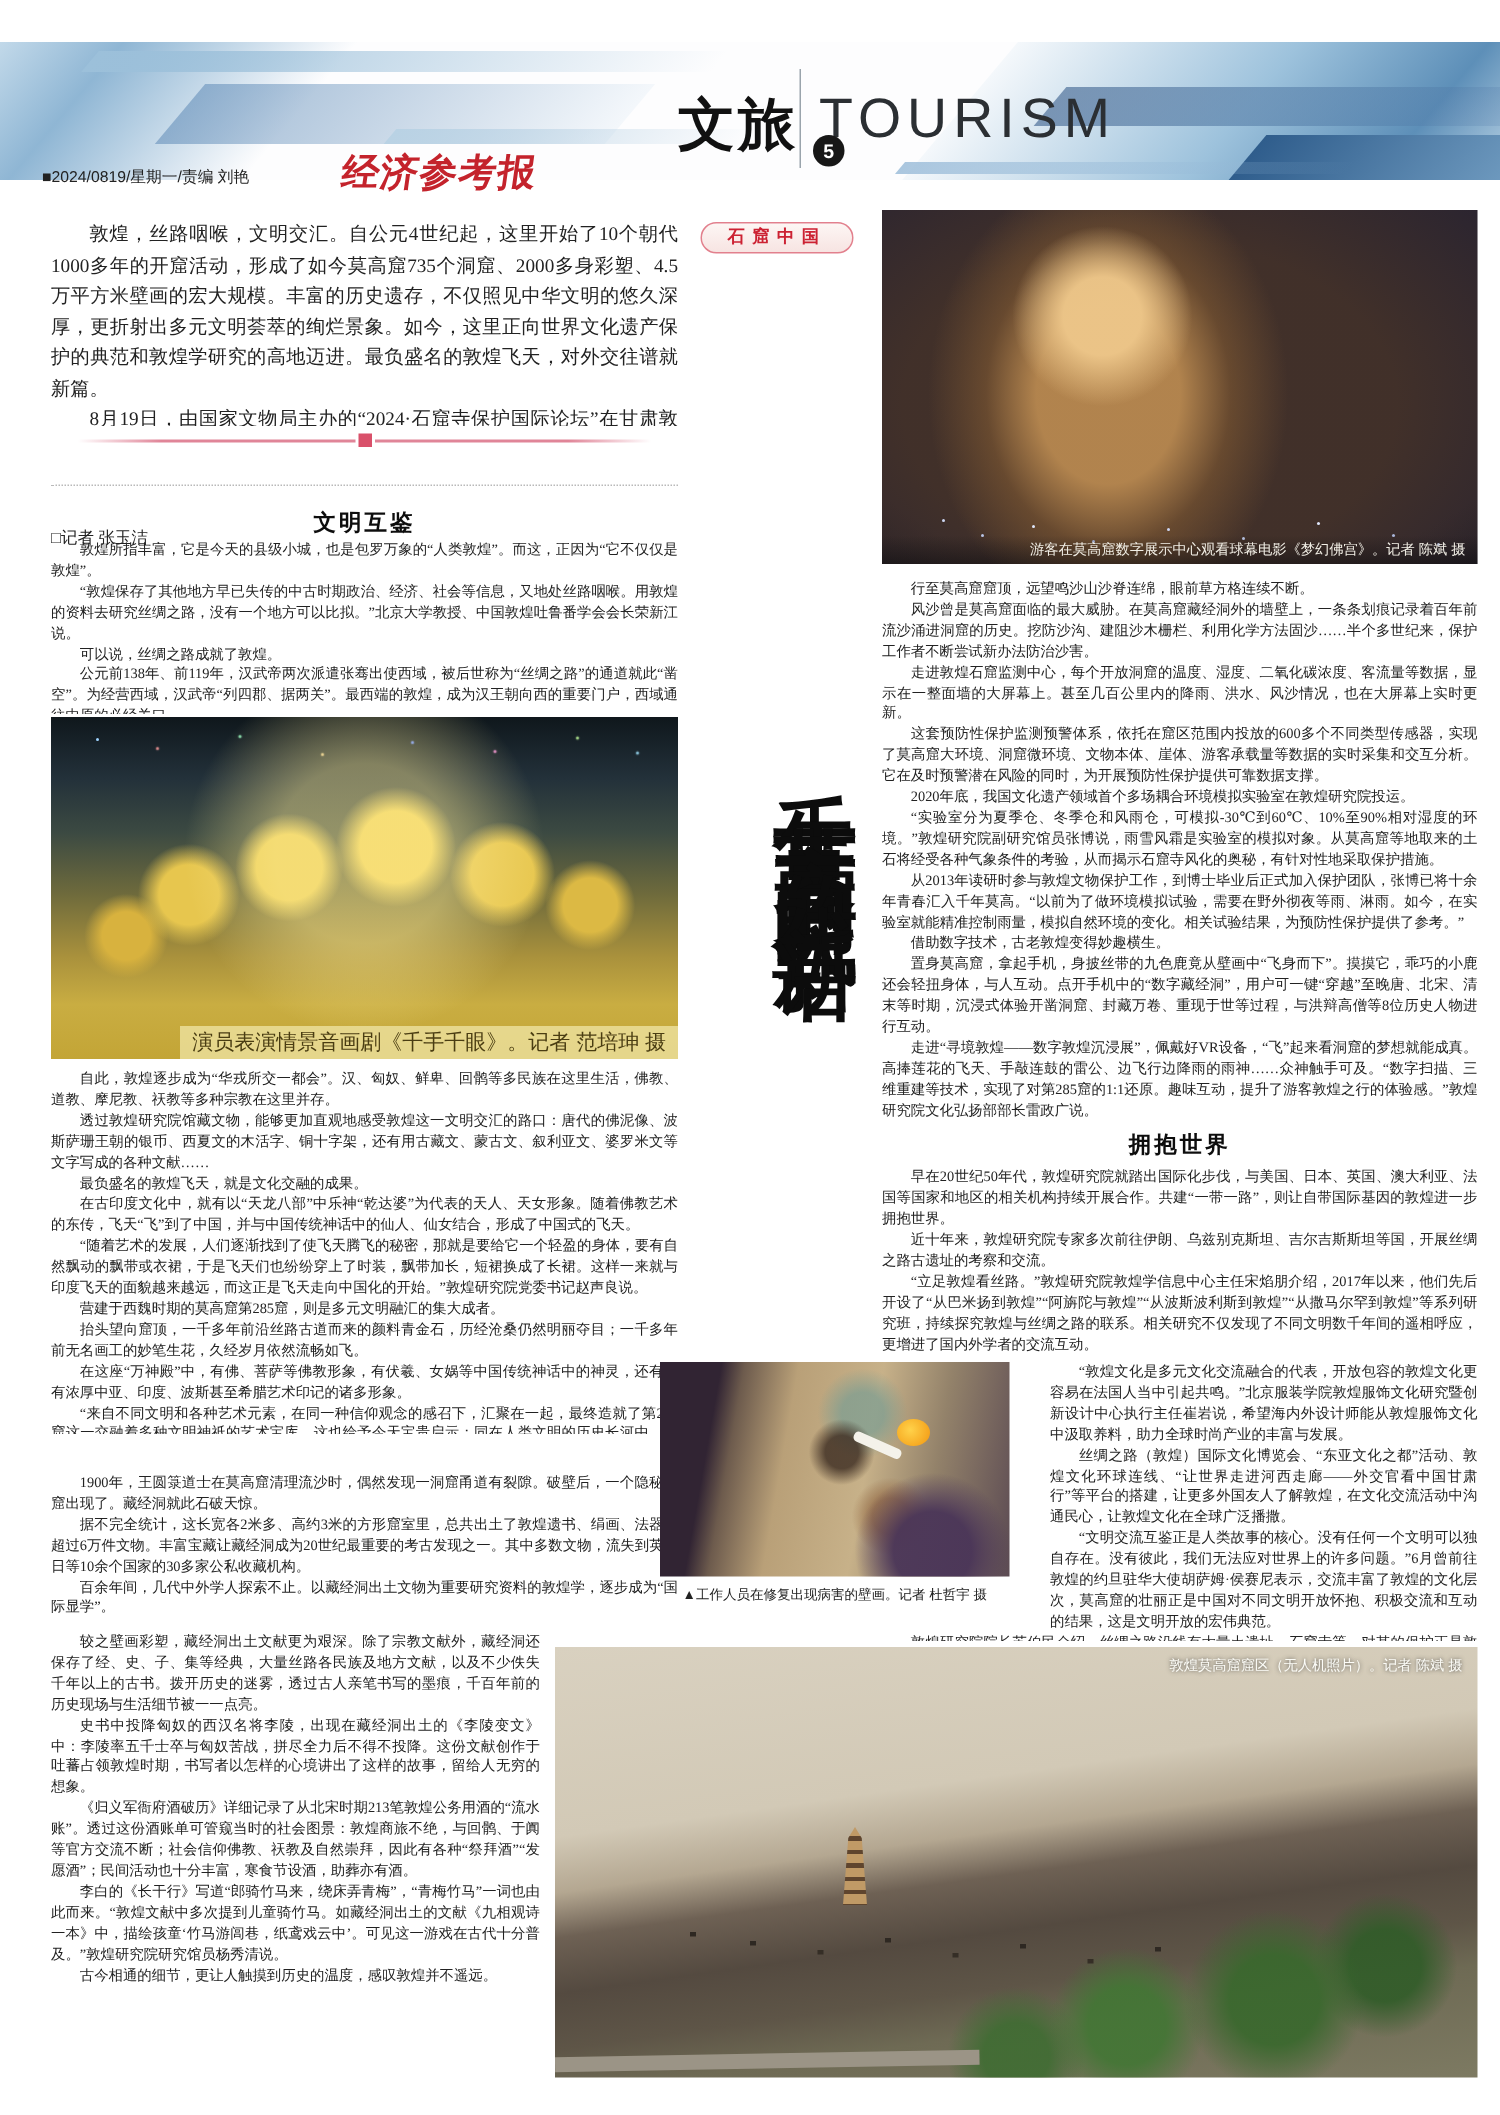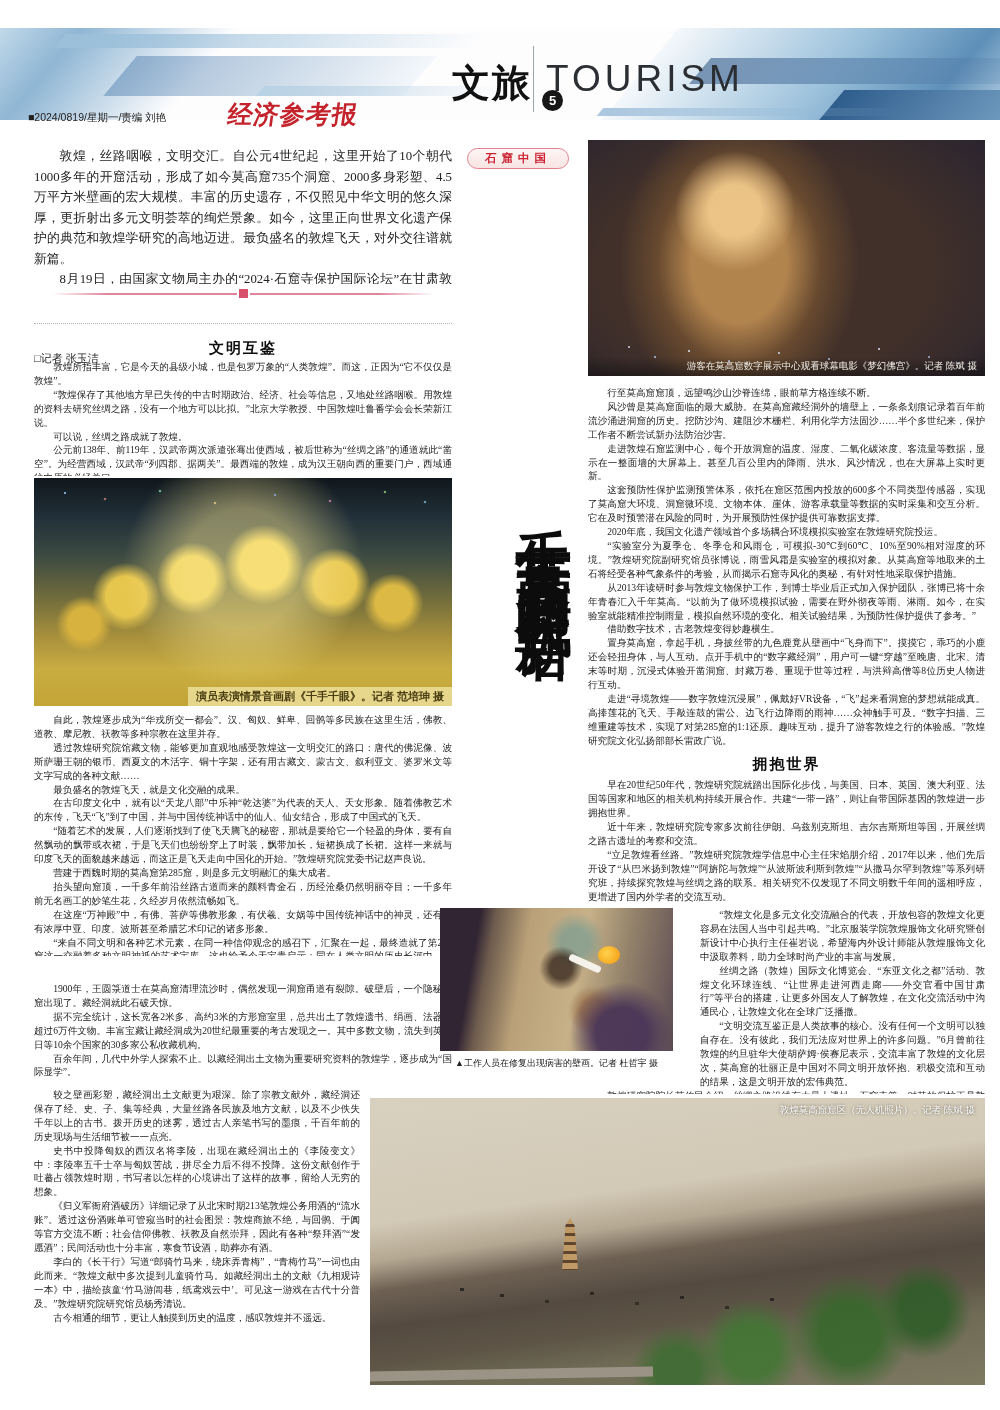--- a/index.html
+++ b/index.html
@@ -45,22 +45,22 @@
   .headline-v{position:absolute;left:448px;top:188px;width:134px;height:700px;
               writing-mode:vertical-rl;text-orientation:upright;
               font-family:"Liberation Sans",sans-serif;font-weight:900;font-size:56px;color:#0c0c0c;
               letter-spacing:11px;text-align:start;margin:0 auto;display:flex;justify-content:center;}
   
   .photo{position:absolute;overflow:hidden;}
   .cap-overlay{position:absolute;right:0;bottom:0;left:0;padding:3px 8px;text-align:right;
                font-family:"Liberation Sans",sans-serif;font-size:9.5px;color:#f2efe6;
                background:linear-gradient(180deg,rgba(10,10,12,0),rgba(10,10,12,.45));}
   .cap-strip{position:absolute;right:0;bottom:0;padding:2px 8px;text-align:right;
-             font-family:"Liberation Sans",sans-serif;font-size:11px;color:#4a3d12;
-             background:rgba(238,226,160,.8);font-weight:bold;}
+             font-family:"Liberation Sans",sans-serif;font-size:14px;color:#4a3d12;
+             background:rgba(238,226,160,.8);}
   .cap-top{position:absolute;right:10px;top:6px;font-family:"Liberation Sans",sans-serif;
            font-size:9.5px;color:#fdfdf8;text-shadow:0 0 3px rgba(40,40,40,.8);}
   .cap-below{position:absolute;left:440px;top:1057px;width:233px;text-align:center;
              font-family:"Liberation Sans",sans-serif;font-size:9px;color:#222;}
   
   #ph-dancers{left:34px;top:478px;width:418px;height:228px;
     background:
       radial-gradient(circle at 50% 40%,rgba(255,236,150,.45) 0 60px,rgba(255,236,150,0) 120px),
       radial-gradient(circle at 22% 52%,#e7c64e 0 20px,rgba(231,198,78,0) 34px),
       radial-gradient(circle at 38% 44%,#eccf58 0 22px,rgba(236,207,88,0) 36px),

